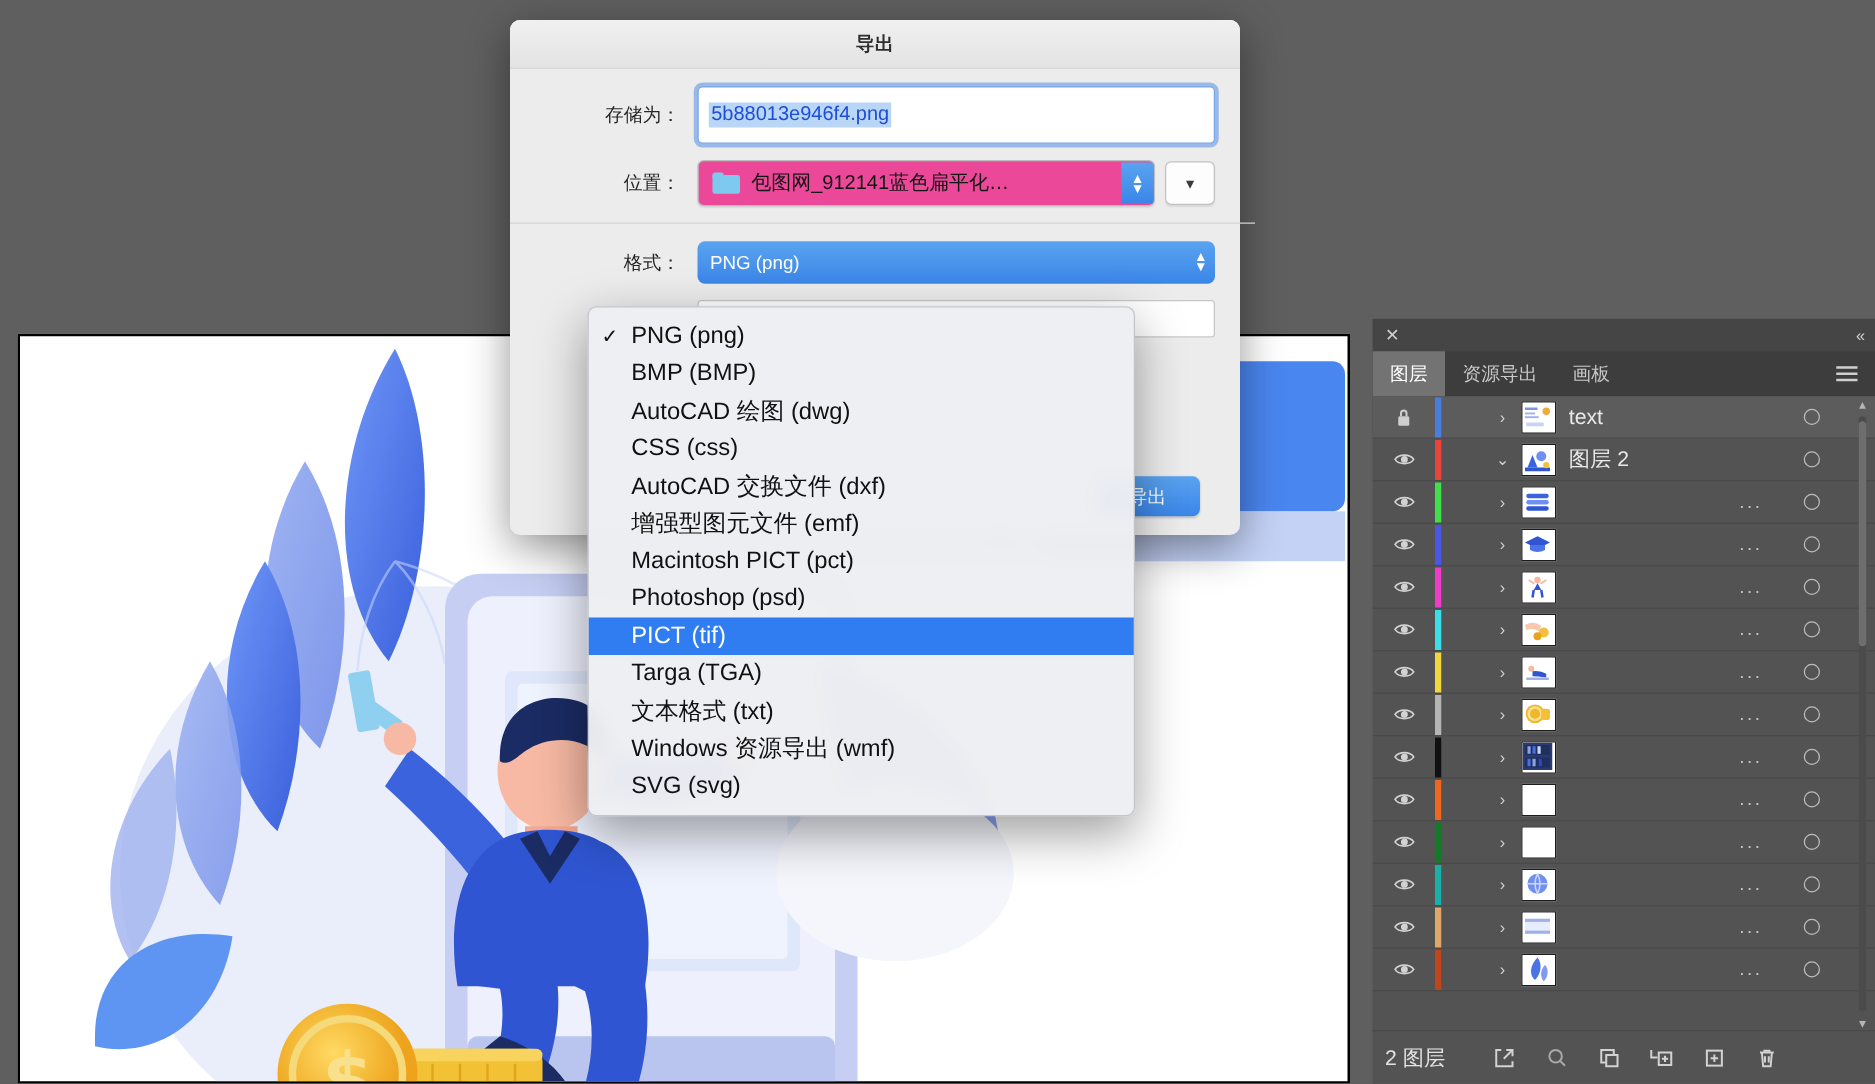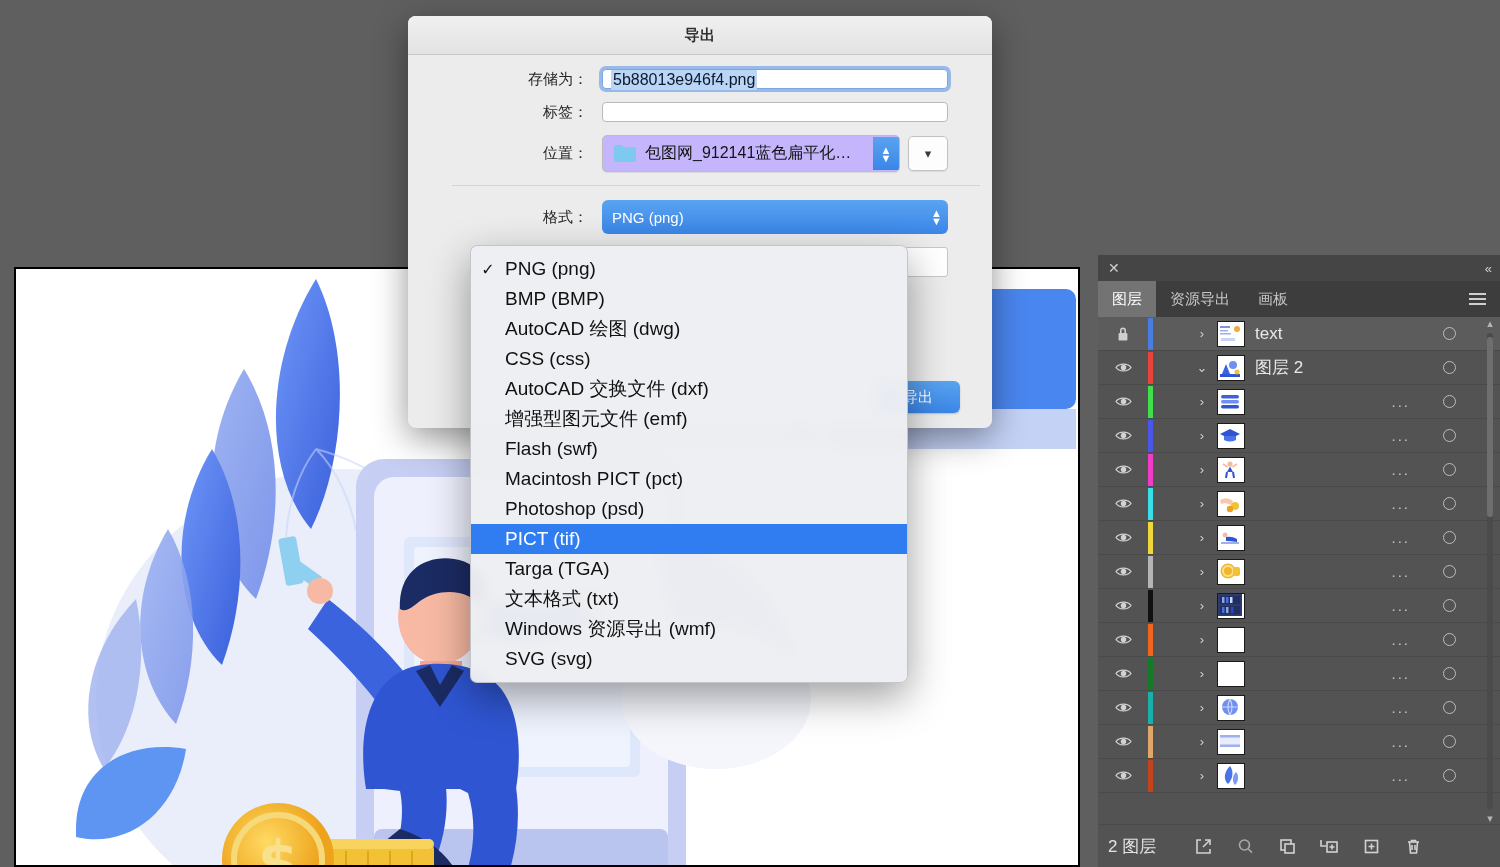--- a/index.html
+++ b/index.html
@@ -24,40 +24,40 @@
     box-shadow:0 10px 34px rgba(0,0,0,.42),0 1px 0 rgba(255,255,255,.6) inset;
     overflow:visible;
   }
   #dlg-titlebar{
     height:38px;border-radius:8px 8px 0 0;
     background:linear-gradient(#f0f0f0,#e3e3e3);
     border-bottom:1px solid #c8c8c8;
     display:flex;align-items:center;justify-content:center;
   }
   #dlg-title{font-size:15px;color:#2f2f2f;font-weight:600;letter-spacing:.5px;}
-  #dlg-body{padding:14px 44px 0 32px;margin-left:44px;}
+  #dlg-body{padding:14px 20px 0 32px;}
   .frow{display:flex;align-items:center;margin-bottom:13px;}
   .flabel{
     width:104px;text-align:right;padding-right:14px;font-size:15px;color:#262626;
     flex:0 0 auto;
   }
   .ftext{
-    flex:1;height:20px;background:#fff;border:1px solid #b9b9b9;border-radius:4px;
-    display:flex;align-items:flex-start;padding:0 8px;font-size:16px;color:#0f172a;
+    flex:1;height:46px;background:#fff;border:1px solid #b9b9b9;border-radius:4px;
+    display:flex;align-items:center;padding:0 8px;font-size:16px;color:#1d4ed8;
     box-sizing:border-box;
   }
   .ftext.focused{
     border:1px solid #7aa7e8;
     box-shadow:0 0 0 3px rgba(86,145,230,.55);
   }
   .sel-text{background:#b9d6f7;padding:1px 2px;border-radius:1px;}
 
   .loc-wrap{flex:1;display:flex;align-items:center;gap:8px;}
   .loc-pop{
-    flex:1;height:37px;background:#c4b5fd;border:1px solid #bdbdbd;border-radius:5px;
+    flex:1;height:37px;background:#ec4899;border:1px solid #bdbdbd;border-radius:5px;
     display:flex;align-items:center;overflow:hidden;box-sizing:border-box;
     box-shadow:0 1px 1px rgba(0,0,0,.08);
   }
   .folder-ico{
     width:22px;height:17px;margin:0 9px 0 11px;flex:0 0 auto;position:relative;
   }
   .folder-ico:before{
     content:"";position:absolute;left:0;top:2px;width:22px;height:15px;
     background:#7ec9f0;border-radius:0 2px 2px 2px;
   }
@@ -320,26 +320,20 @@
 
   <div id="dlg-body">
 
     <div class="frow">
       <div class="flabel">存储为：</div>
       <div class="ftext focused">
         <span class="sel-text">5b88013e946f4.png</span>
       </div>
     </div>
 
-    <div class="frow">
-      <div class="flabel">标签：</div>
-      <div class="ftext">
-        <span></span>
-      </div>
-    </div>
 
     <div class="frow">
       <div class="flabel">位置：</div>
       <div class="loc-wrap">
         <div class="loc-pop">
           <span class="folder-ico"></span>
           <span class="loc-name">包图网_912141蓝色扁平化…</span>
           <span class="stepper">
               <span>▲</span>
               <span>▼</span>
@@ -393,24 +387,20 @@
       <span class="chk"></span>
       <span>CSS (css)</span>
     </div>
     <div class="mi">
       <span class="chk"></span>
       <span>AutoCAD 交换文件 (dxf)</span>
     </div>
     <div class="mi">
       <span class="chk"></span>
       <span>增强型图元文件 (emf)</span>
-    </div>
-    <div class="mi">
-      <span class="chk"></span>
-      <span>Flash (swf)</span>
     </div>
     <div class="mi">
       <span class="chk"></span>
       <span>Macintosh PICT (pct)</span>
     </div>
     <div class="mi">
       <span class="chk"></span>
       <span>Photoshop (psd)</span>
     </div>
     <div class="mi selected">

